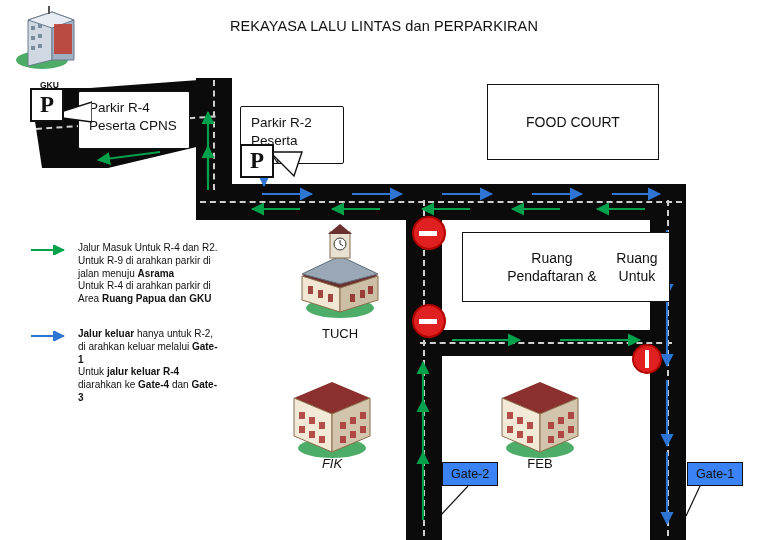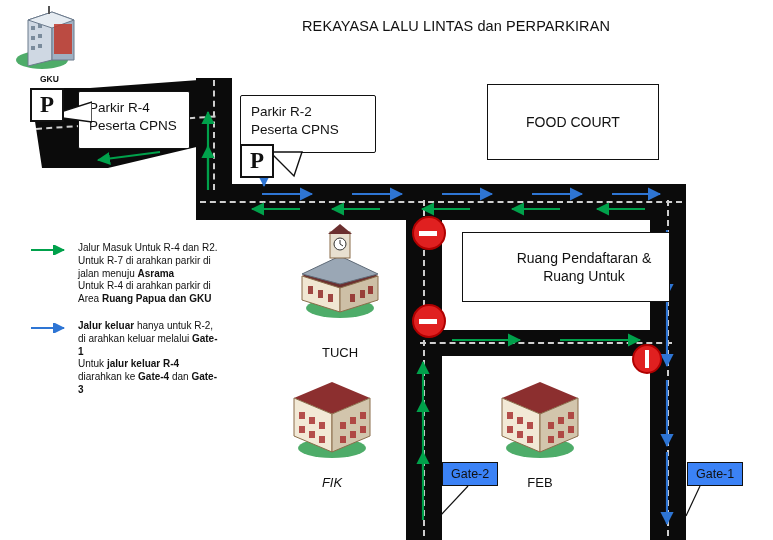--- a/index.html
+++ b/index.html
@@ -2,21 +2,21 @@
 <html><head>
 <meta charset="utf-8">
 <style>
   html,body{margin:0;padding:0;background:#fff;}
   body{font-family:"Liberation Sans",sans-serif;}
   #canvas{position:relative;width:773px;height:540px;background:#ffffff;overflow:hidden;}
   .abs{position:absolute;}
 
   
   #title{
-    left:230px; top:18px; width:380px; text-align:right;
+    left:230px; top:18px; width:380px; text-align:left;
     font-size:14.5px; color:#111; letter-spacing:.1px; font-weight:400;
   }
 
   
   .dash-v{position:absolute;border-left:2px dashed #cfcfcf;}
   .dash-h{position:absolute;border-top:2px dashed #cfcfcf;}
 
   
   .callout{
     position:absolute;background:#fff;border:1.4px solid #111;border-radius:2px;
@@ -59,21 +59,21 @@
   }
   .oneway{
     position:absolute;width:26px;height:26px;border-radius:50%;
     background:#e02020;border:2px solid #b00000;
   }
   .oneway::after{
     content:"";position:absolute;left:11px;top:4px;width:4px;height:18px;background:#fff;
   }
 
   
-  .blabel{position:absolute;font-size:13px;color:#111;text-align:center;margin-top:19px;}
+  .blabel{position:absolute;font-size:13px;color:#111;text-align:center;}
   .gkulabel{position:absolute;font-size:8.5px;color:#111;font-weight:bold;}
 
   svg{display:block;}
 </style>
 </head>
 <body>
 
 <div id="canvas">
 
   <div class="abs" id="title">REKAYASA LALU LINTAS dan PERPARKIRAN</div>
@@ -143,33 +143,33 @@
   </svg>
 
   <div class="callout" style="left:78px;top:80px;width:112px;height:58px;">
     <div>Parkir R-4</div>
     <div>Peserta CPNS</div>
   </div>
   <svg class="abs" style="left:46px;top:96px;" width="46" height="46">
     <polygon points="46,6 46,26 2,20" fill="#fff" stroke="#111" stroke-width="1.4"></polygon>
   </svg>
 
-  <div class="callout" style="left:240px;top:84px;width:136px;height:58px;">
+  <div class="callout" style="left:240px;top:95px;width:104px;height:58px;">
     <div>Parkir R-2</div>
     <div>Peserta CPNS</div>
   </div>
   <svg class="abs" style="left:268px;top:150px;" width="60" height="28">
     <polygon points="2,2 34,2 26,26" fill="#fff" stroke="#111" stroke-width="1.4"></polygon>
   </svg>
 
   <div class="box" style="left:487px;top:84px;width:172px;height:76px;">
     <span>FOOD COURT</span>
   </div>
 
-  <div class="box" style="left:462px;top:232px;width:208px;height:70px;flex-direction:column;padding-left:36px;">
+  <div class="box" style="left:462px;top:232px;width:208px;height:70px;flex-direction:row;padding-left:36px;">
     <span>Ruang Pendaftaran &amp;</span>
     <span>Ruang Untuk</span>
   </div>
 
   <div class="gate" style="left:442px;top:462px;">
     <span>Gate-2</span>
   </div>
   <svg class="abs" style="left:434px;top:486px;" width="40" height="40">
     <line x1="34" y1="0" x2="6" y2="30" stroke="#111" stroke-width="1.2"></line>
   </svg>
@@ -201,21 +201,21 @@
     <g fill="#7a8b9c">
       <rect x="23" y="22" width="4" height="4"></rect>
         <rect x="30" y="20" width="4" height="4"></rect>
       <rect x="23" y="32" width="4" height="4"></rect>
         <rect x="30" y="30" width="4" height="4"></rect>
       <rect x="23" y="42" width="4" height="4"></rect>
         <rect x="30" y="40" width="4" height="4"></rect>
     </g>
     <rect x="40" y="2" width="2" height="8" fill="#555"></rect>
   </svg>
-  <div class="gkulabel" style="left:40px;top:74px;">GKU</div>
+  <div class="gkulabel" style="left:40px;top:80px;">GKU</div>
 
   <svg class="abs" style="left:288px;top:224px;" width="104" height="96">
     <ellipse cx="52" cy="84" rx="34" ry="10" fill="#2f9e4f" opacity=".85"></ellipse>
     <polygon points="14,52 52,34 90,52 52,70" fill="#6b2f2f"></polygon>
     <polygon points="14,52 52,64 52,88 14,76" fill="#f0e6d2" stroke="#8a6d4a" stroke-width="1"></polygon>
     <polygon points="90,52 52,64 52,88 90,76" fill="#cdbfa6" stroke="#8a6d4a" stroke-width="1"></polygon>
     <polygon points="14,50 52,32 90,50 52,60" fill="#9aa7b5" stroke="#5e6a77" stroke-width="1"></polygon>
     <rect x="42" y="8" width="20" height="26" fill="#e8e0d0" stroke="#8a6d4a" stroke-width="1"></rect>
     <polygon points="40,10 52,0 64,10" fill="#6b2f2f"></polygon>
     <circle cx="52" cy="20" r="6" fill="#fff" stroke="#333" stroke-width="1"></circle>
@@ -282,26 +282,26 @@
       <svg class="lg-arrow" viewBox="0 0 42 10">
         <defs>
             <marker id="lg1" markerWidth="7" markerHeight="7" refX="5.5" refY="3" orient="auto">
           <path d="M0,0 L6,3 L0,6 z" fill="#00a14b"></path>
             </marker>
           </defs>
         <line x1="1" y1="5" x2="34" y2="5" stroke="#00a14b" stroke-width="2" marker-end="url(#lg1)"></line>
       </svg>
       <div class="lg-text">
         <span>Jalur Masuk Untuk R-4 dan R2.</span><br>
-        <span>Untuk R-7 di arahkan parkir di jalan menuju </span><b>Asrama</b><br>
+        <span>Untuk R-9 di arahkan parkir di jalan menuju </span><b>Asrama</b><br>
         <span>Untuk R-4 di arahkan parkir di Area </span><b>Ruang Papua dan GKU</b>
       </div>
     </div>
 
-    <div class="lg-row" style="margin-top:14px;">
+    <div class="lg-row" style="margin-top:22px;">
       <svg class="lg-arrow" viewBox="0 0 42 10">
         <defs>
             <marker id="lg2" markerWidth="7" markerHeight="7" refX="5.5" refY="3" orient="auto">
           <path d="M0,0 L6,3 L0,6 z" fill="#2e75d4"></path>
             </marker>
           </defs>
         <line x1="1" y1="5" x2="34" y2="5" stroke="#2e75d4" stroke-width="2" marker-end="url(#lg2)"></line>
       </svg>
       <div class="lg-text">
         <b>Jalur keluar</b><span> hanya untuk R-2, di arahkan keluar melalui </span><b>Gate-1</b><br>

